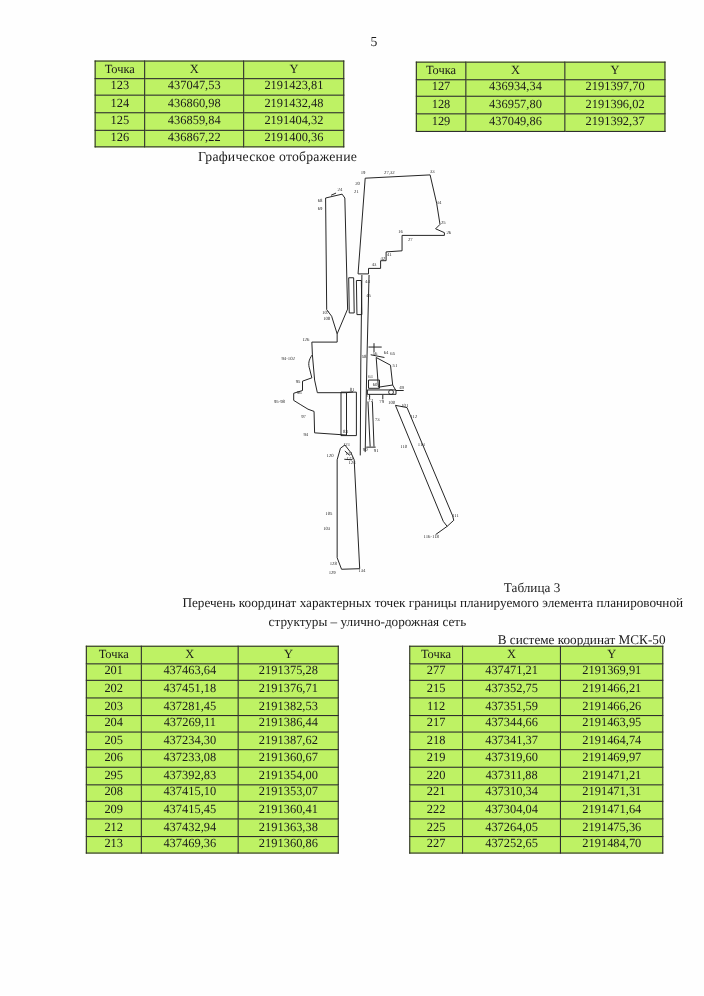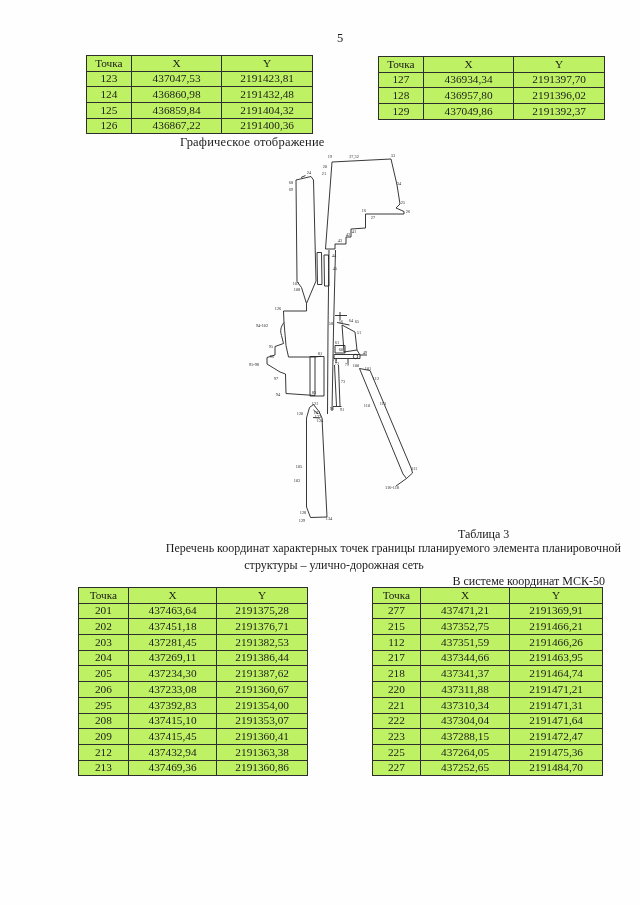--- a/index.html
+++ b/index.html
@@ -319,40 +319,40 @@
           <td>217</td>
           <td>437344,66</td>
           <td>2191463,95</td>
         </tr>
         <tr>
           <td>218</td>
           <td>437341,37</td>
           <td>2191464,74</td>
         </tr>
         <tr>
+          <td>219</td>
+          <td>437319,60</td>
+          <td>2191469,97</td>
+        </tr>
+        <tr>
           <td>220</td>
           <td>437311,88</td>
           <td>2191471,21</td>
         </tr>
         <tr>
           <td>221</td>
           <td>437310,34</td>
           <td>2191471,31</td>
         </tr>
         <tr>
           <td>222</td>
           <td>437304,04</td>
           <td>2191471,64</td>
         </tr>
         <tr>
-          <td>223</td>
-          <td>437288,15</td>
-          <td>2191472,47</td>
-        </tr>
-        <tr>
           <td>225</td>
           <td>437264,05</td>
           <td>2191475,36</td>
         </tr>
         <tr>
           <td>227</td>
           <td>437252,65</td>
           <td>2191484,70</td>
         </tr>
       </tbody>

